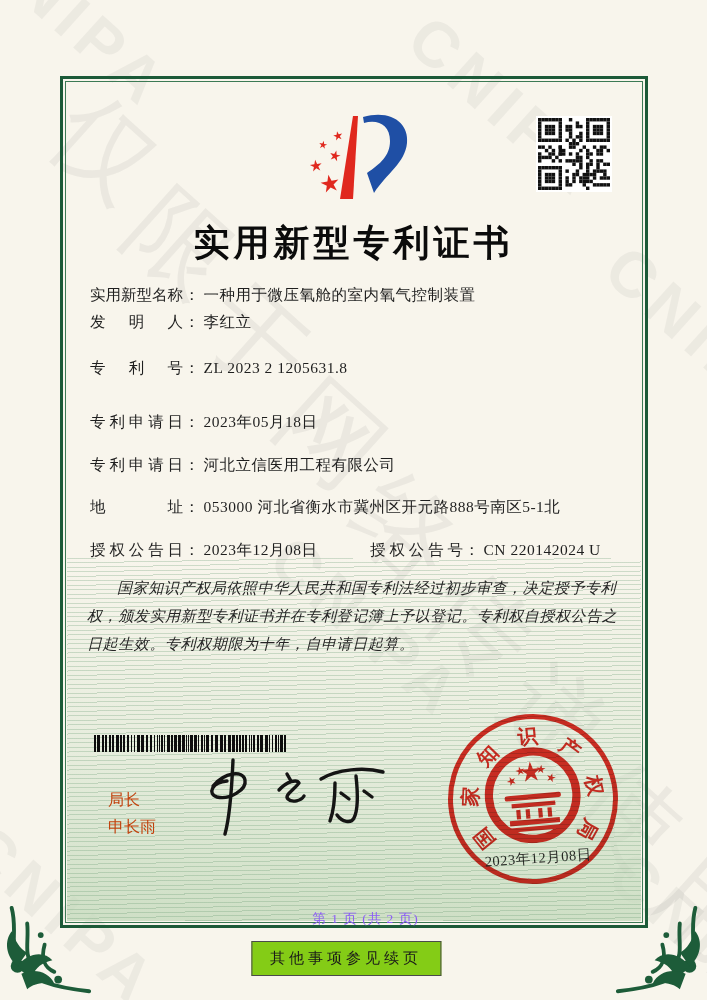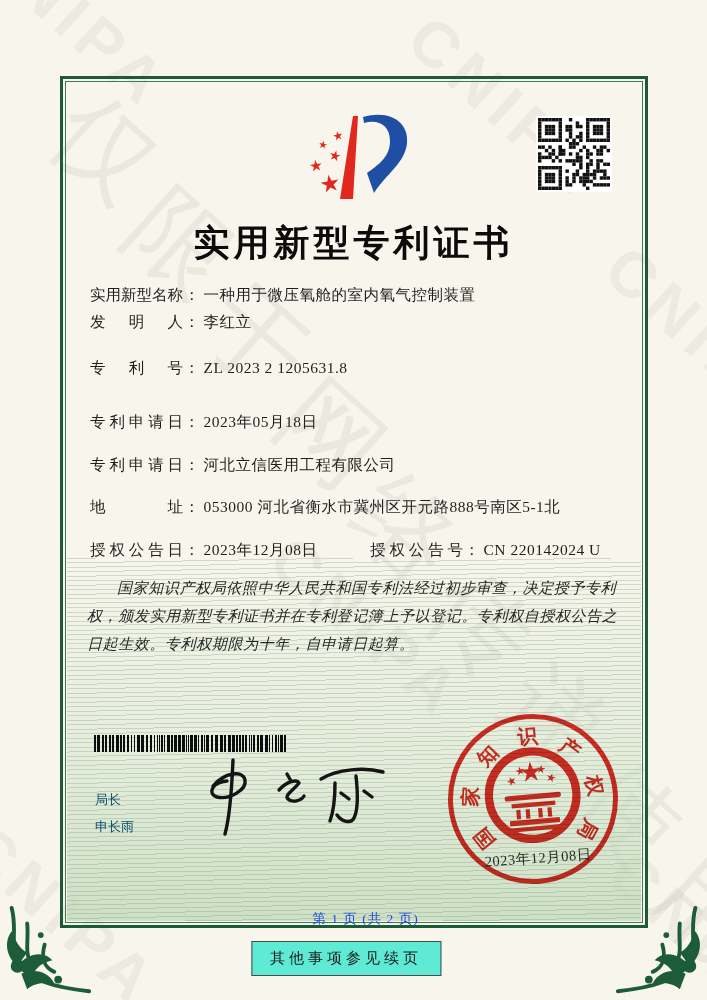--- a/index.html
+++ b/index.html
@@ -55,22 +55,22 @@
   
   .body-text{
     position:absolute;left:87px;top:575px;width:534px;z-index:4;
     font-size:15px;line-height:1.85;letter-spacing:0.6px;color:#242424;
     font-style:italic;
   }
   .body-text p{margin:0;text-indent:2em;}
   
   .barcode{position:absolute;left:94px;top:735px;z-index:4;}
   .sig-block{
-    position:absolute;left:95px;top:786px;z-index:4;
-    font-family:"Liberation Sans",sans-serif;font-size:13px;line-height:27px;color:#0c4a6e;
+    position:absolute;left:108px;top:786px;z-index:4;
+    font-family:"Liberation Sans",sans-serif;font-size:16px;line-height:27px;color:#c2410c;
   }
   .signature{position:absolute;left:185px;top:754px;z-index:4;}
   
   .seal{
     position:absolute;left:448px;top:714px;width:170px;height:170px;z-index:5;
     transform:rotate(-5deg);opacity:0.93;mix-blend-mode:multiply;
   }
   .seal-ring{position:absolute;inset:0;border:5px solid #dd2016;border-radius:50%;}
   .seal-arc{position:absolute;inset:0;}
   .seal-arc span{
@@ -78,24 +78,24 @@
     display:flex;align-items:center;justify-content:center;
     font-size:20px;font-weight:bold;color:#dd2016;font-family:"Liberation Serif",serif;
   }
   .seal-emblem{position:absolute;left:50%;top:50%;transform:translate(-50%,-54%);}
   .seal-date{
     position:absolute;left:0;right:0;bottom:16px;text-align:center;z-index:6;
     font-size:14.5px;color:#1c1c1c;letter-spacing:0.5px;transform:rotate(1deg);
     font-family:"Liberation Serif",serif;
   }
   
-  .page-no{position:absolute;left:0;right:24px;top:910px;z-index:4;text-align:center;font-size:13.5px;color:#1d4ed8;letter-spacing:1px;margin-left:48px;}
+  .page-no{position:absolute;left:0;right:24px;top:910px;z-index:4;text-align:center;font-size:13.5px;color:#8b5cf6;letter-spacing:1px;margin-left:48px;}
   .footer-note{
     position:absolute;left:50%;top:941px;transform:translateX(-54%);z-index:4;
-    background:#5eead4;border:1px solid #4a4a4a;padding:7px 18px;
+    background:#84cc16;border:1px solid #4a4a4a;padding:7px 18px;
     font-size:15px;letter-spacing:4px;color:#1a1a1a;
   }
 </style>
 </head>
 <body>
 
 <div class="page">
 
   <div class="wm-layer">
     <div class="wm-cnipa" style="left:-45px;top:-20px">CNIPA</div>

